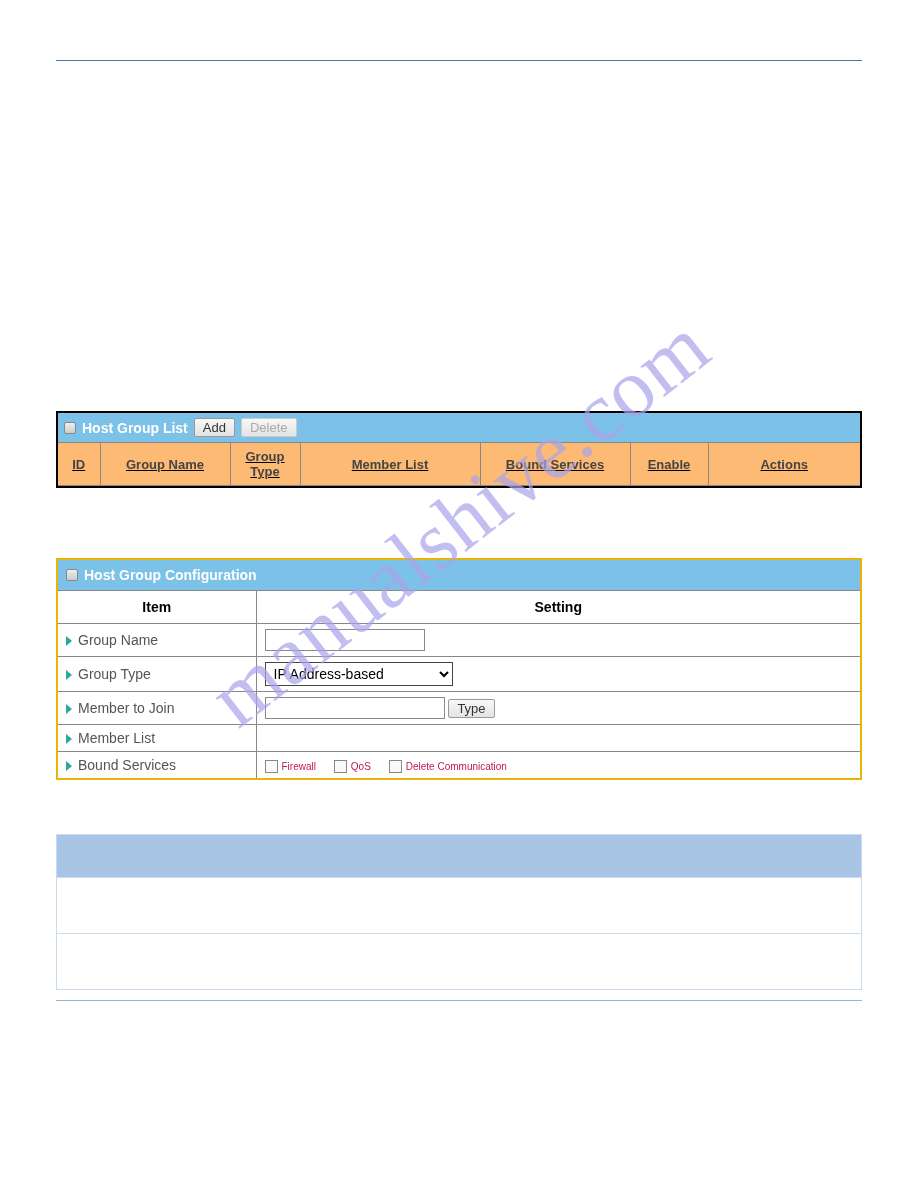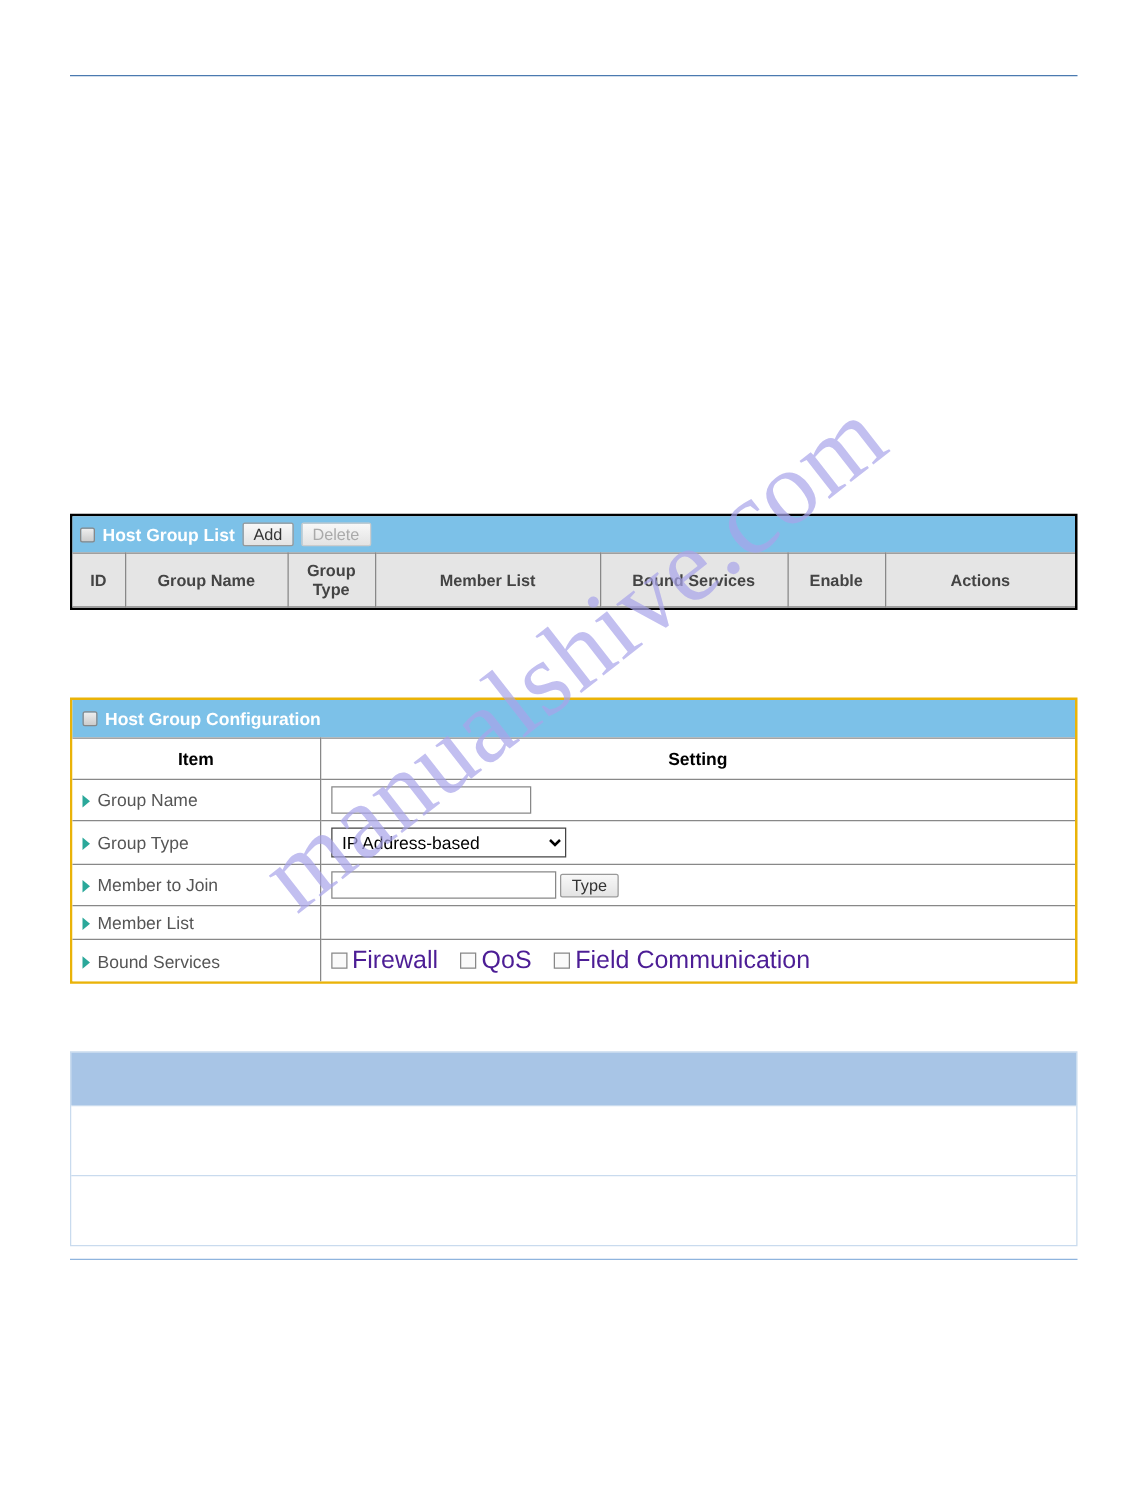--- a/index.html
+++ b/index.html
@@ -53,21 +53,22 @@
     cursor: pointer;
     color: #333;
   }
   .btn-disabled {
     color: #aaa;
     border-color: #ccc;
   }
   table.inner {
     width: 100%;
     border-collapse: collapse;
-    background: #e5e5e5;
+    background: #fdba74;
+    text-decoration: underline;
   }
   table.inner th {
     border: 1px solid #888;
     padding: 6px 4px;
     font-size: 13px;
     font-weight: bold;
     color: #444;
     text-align: center;
   }
   table.inner th:first-child { border-left: none; }
@@ -136,22 +137,22 @@
   .cb {
     width: 13px;
     height: 13px;
     border: 1px solid #888;
     display: inline-block;
     vertical-align: middle;
     margin-right: 4px;
     background: #fafafa;
   }
   .cb-label {
-    font-size: 20px;
-    color: #4c1d95;
+    font-size: 10px;
+    color: #be185d;
     margin-right: 14px;
     vertical-align: middle;
   }
 
   
   .faded {
     margin-top: 54px;
     border: 1px solid #c9dbee;
   }
   .faded-hdr {
@@ -256,21 +257,21 @@
       </tr>
       <tr>
         <td><span class="caret"></span><span>Member List</span></td>
         <td></td>
       </tr>
       <tr>
         <td><span class="caret"></span><span>Bound Services</span></td>
         <td>
           <span class="cb"></span><span class="cb-label">Firewall</span>
           <span class="cb"></span><span class="cb-label">QoS</span>
-          <span class="cb"></span><span class="cb-label">Field Communication</span>
+          <span class="cb"></span><span class="cb-label">Delete Communication</span>
         </td>
       </tr>
     </tbody>
       </table>
   </div>
 
   <div class="faded">
     <div class="faded-hdr"></div>
     <div class="faded-row"></div>
     <div class="faded-row"></div>

